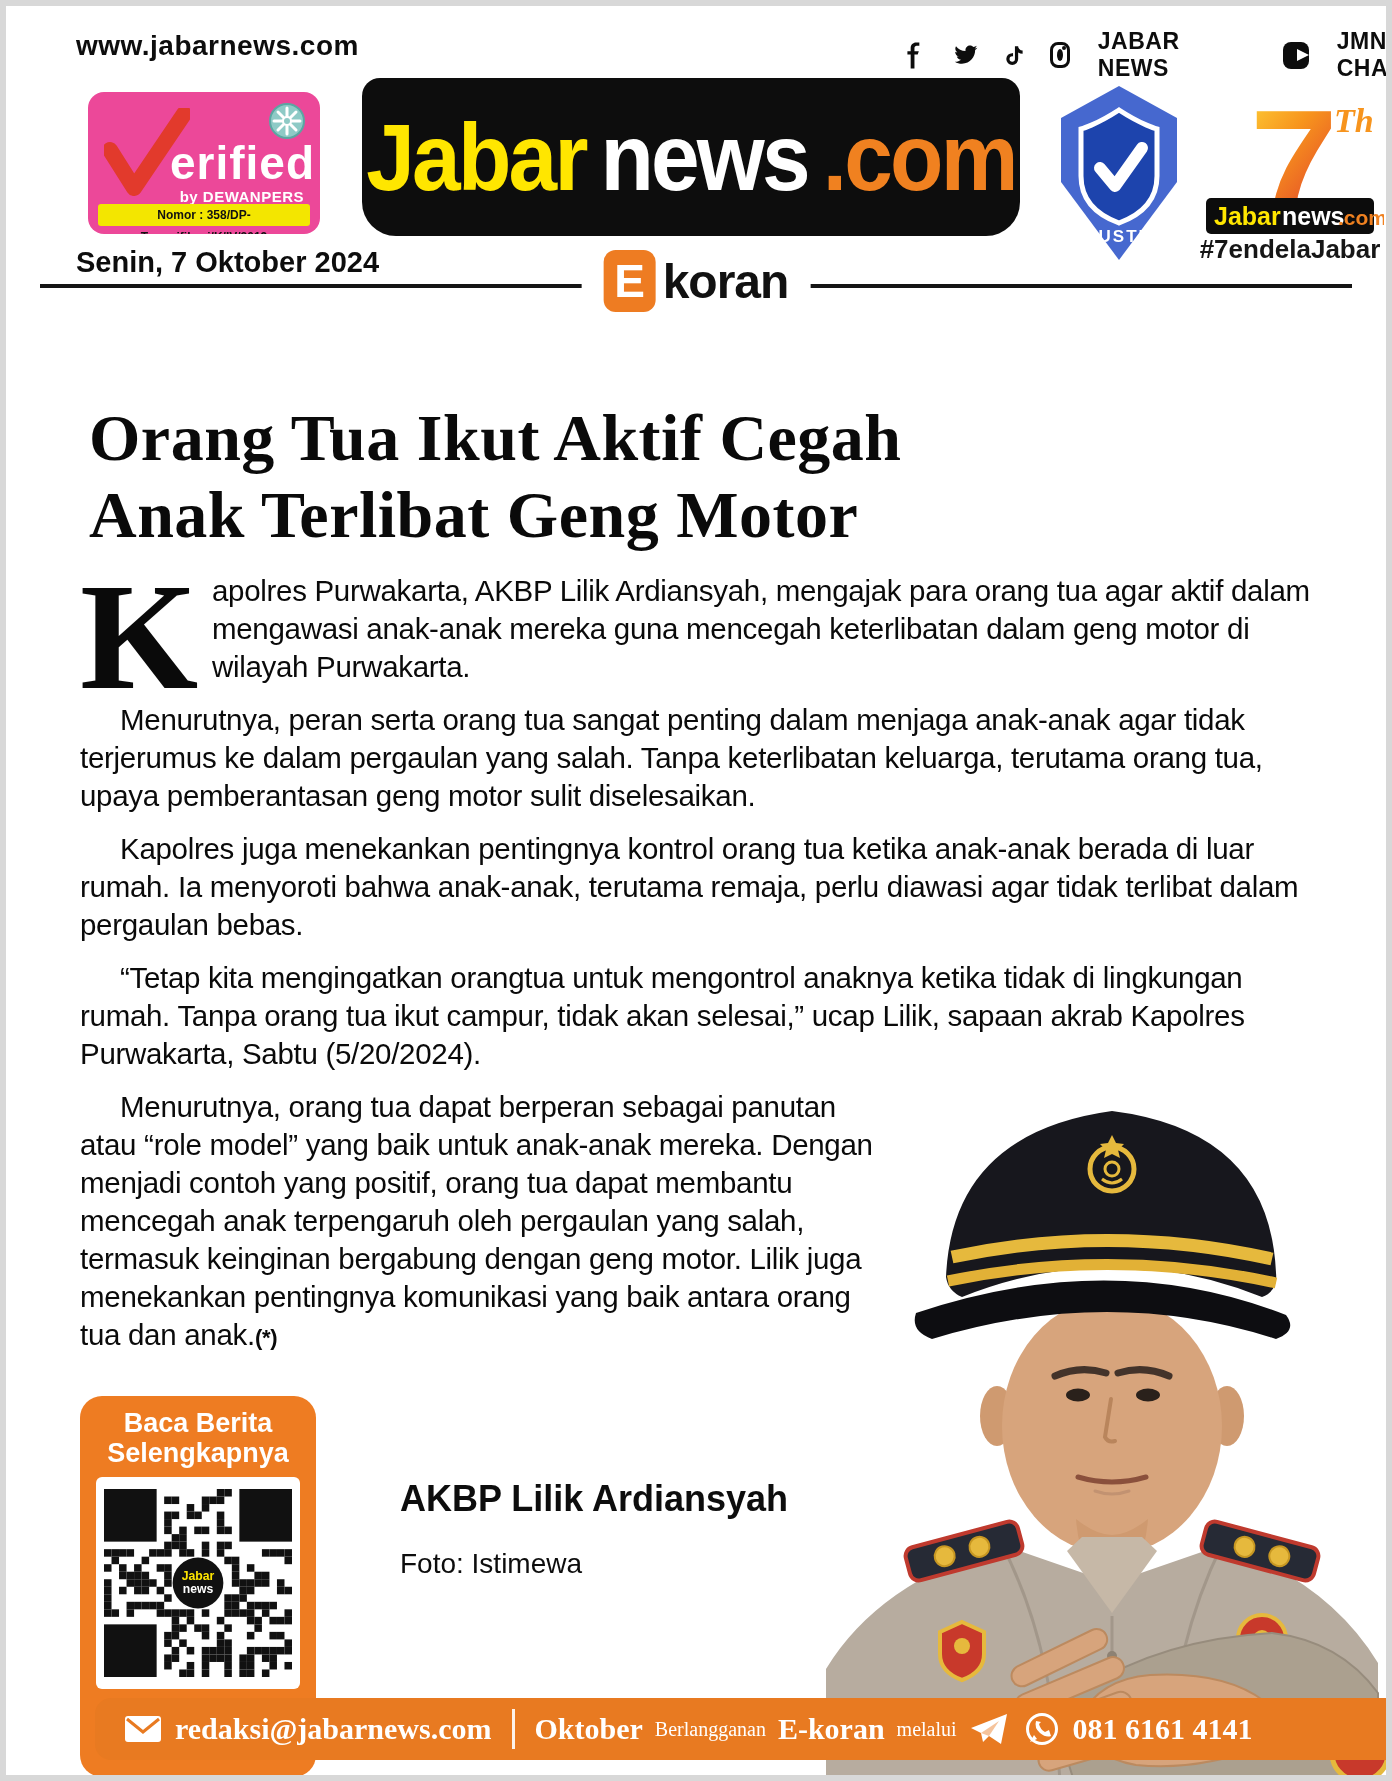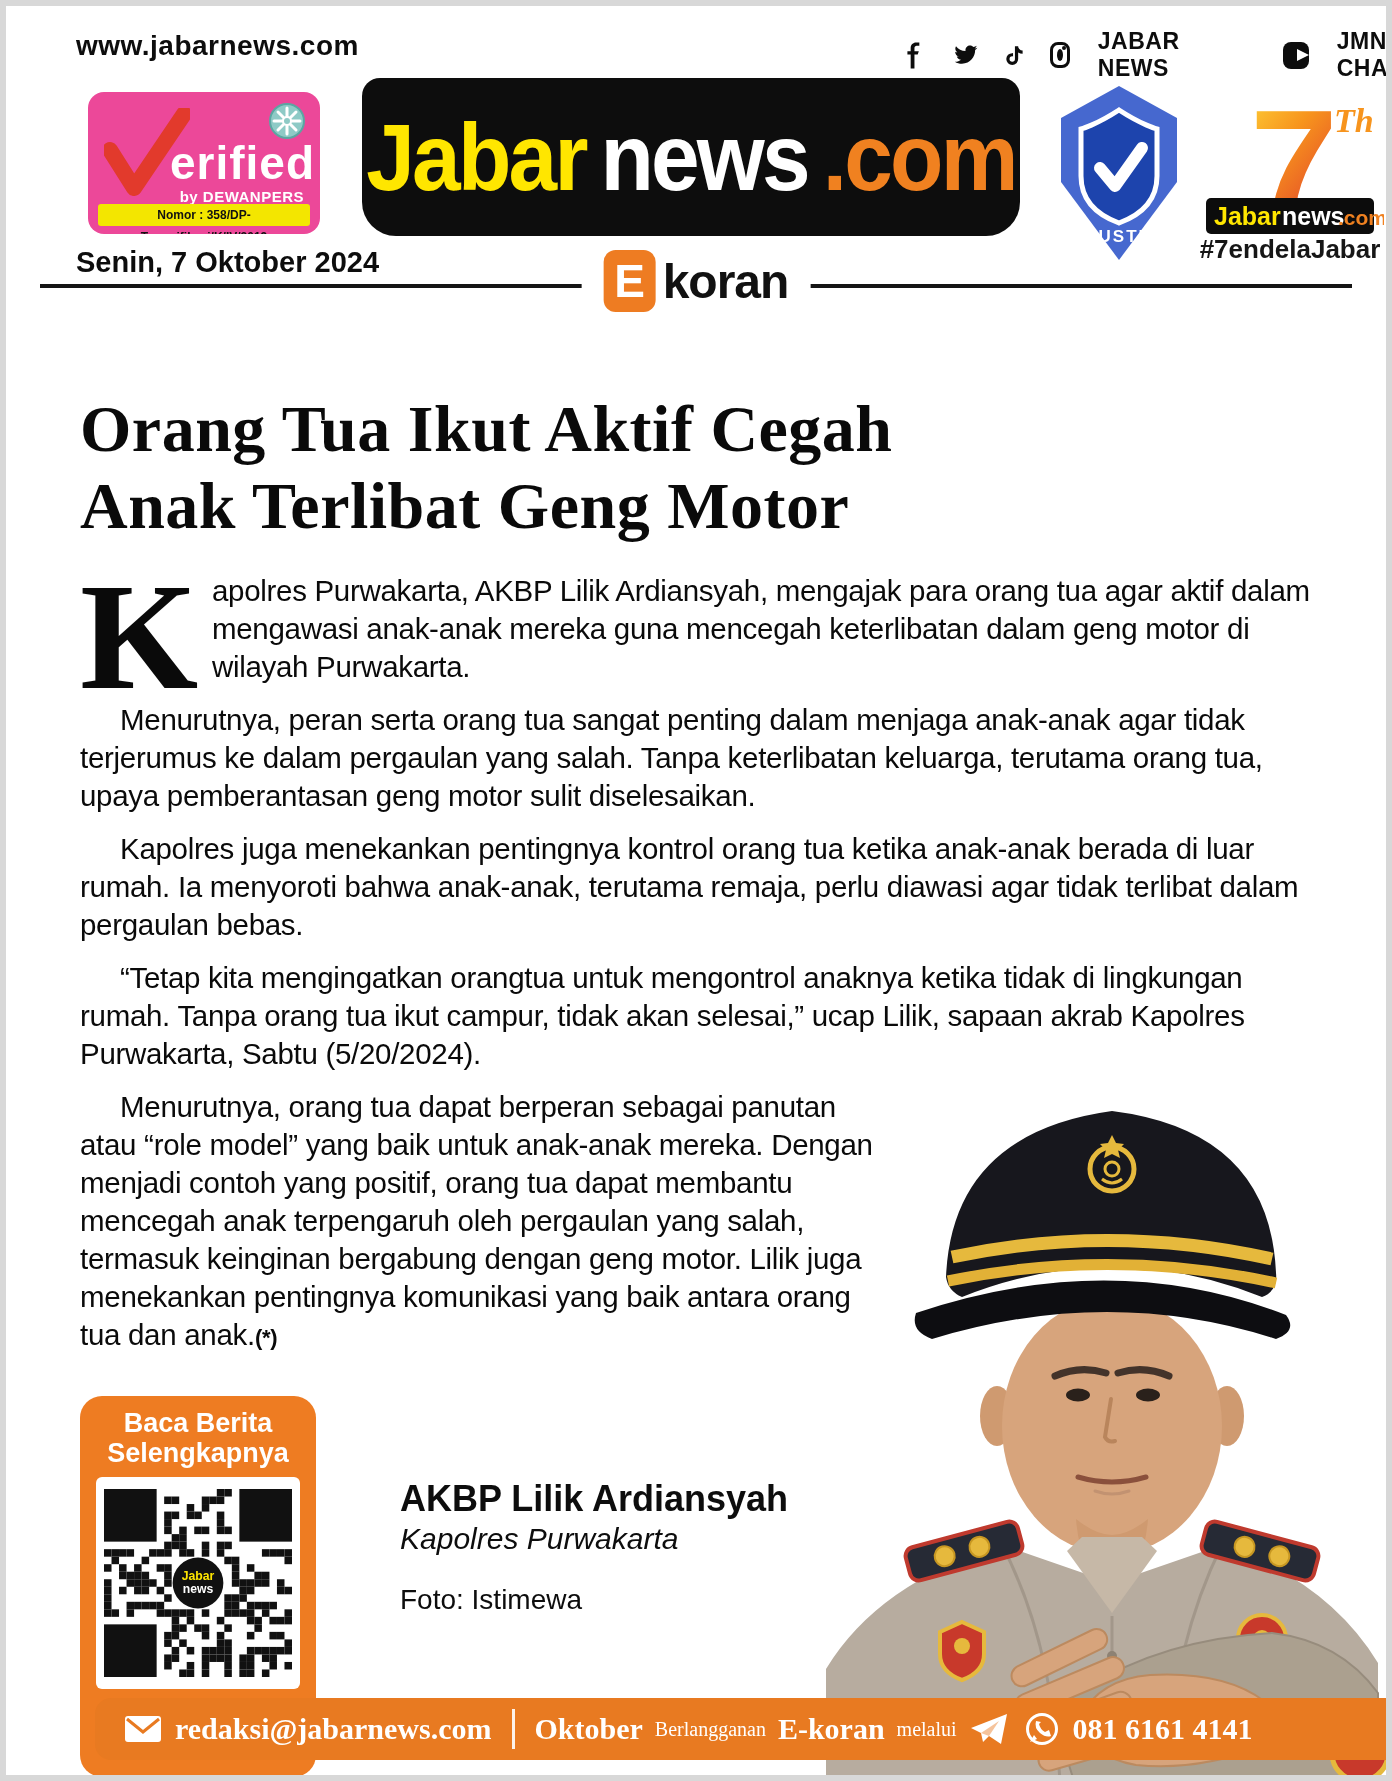--- a/index.html
+++ b/index.html
@@ -172,21 +172,21 @@
 
   <div class="date-line">Senin, 7 Oktober 2024</div>
 
   <div class="divider"></div>
   <div class="ekoran">
     <span class="e-badge">E</span>
     <span class="koran">koran</span>
   </div>
 
 
-  <h1 class="headline" style="margin:2px;">
+  <h1 class="headline" style="margin:11px;">
     <span style="display:block;">Orang Tua Ikut Aktif Cegah</span>
     <span style="display:block;">Anak Terlibat Geng Motor</span>
   </h1>
 
   <div class="body-copy">
     <p class="first">
       <span class="dropcap">K</span><span>apolres Purwakarta, AKBP Lilik Ardiansyah, mengajak para orang tua agar aktif dalam mengawasi anak-anak mereka guna mencegah keterlibatan dalam geng motor di wilayah Purwakarta.</span>
     </p>
     <p>Menurutnya, peran serta orang tua sangat penting dalam menjaga anak-anak agar tidak terjerumus ke dalam pergaulan yang salah. Tanpa keterlibatan keluarga, terutama orang tua, upaya pemberantasan geng motor sulit diselesaikan.</p>
     <p>Kapolres juga menekankan pentingnya kontrol orang tua ketika anak-anak berada di luar rumah. Ia menyoroti bahwa anak-anak, terutama remaja, perlu diawasi agar tidak terlibat dalam pergaulan bebas.</p>
@@ -395,21 +395,20 @@
           <rect x="120" y="0" width="8" height="8" fill="#111"></rect>
         <circle cx="100" cy="100" r="27" fill="#111"></circle>
         <text x="100" y="97" text-anchor="middle" font-size="13" font-weight="bold" fill="#ffe600" font-family="Liberation Sans, sans-serif">Jabar</text>
         <text x="100" y="111" text-anchor="middle" font-size="13" font-weight="bold" fill="#ffffff" font-family="Liberation Sans, sans-serif">news</text>
       </svg>
     </div>
   </div>
 
   <div class="caption">
     <div class="cap-name">AKBP Lilik Ardiansyah</div>
-    <div class="cap-title">Kapolres Purwakarta</div>
     <div class="cap-credit">Foto: Istimewa</div>
   </div>
 
   <div class="photo">
     <svg width="580" height="700" viewBox="0 0 580 700">
 
       <ellipse cx="185" cy="335" rx="17" ry="30" fill="#cf9a70"></ellipse>
       <ellipse cx="415" cy="335" rx="17" ry="30" fill="#cf9a70"></ellipse>
       <ellipse cx="300" cy="345" rx="110" ry="128" fill="#d7a47c"></ellipse>
       <path d="M243,295 Q268,284 294,292" stroke="#43332a" stroke-width="7" fill="none" stroke-linecap="round"></path>

